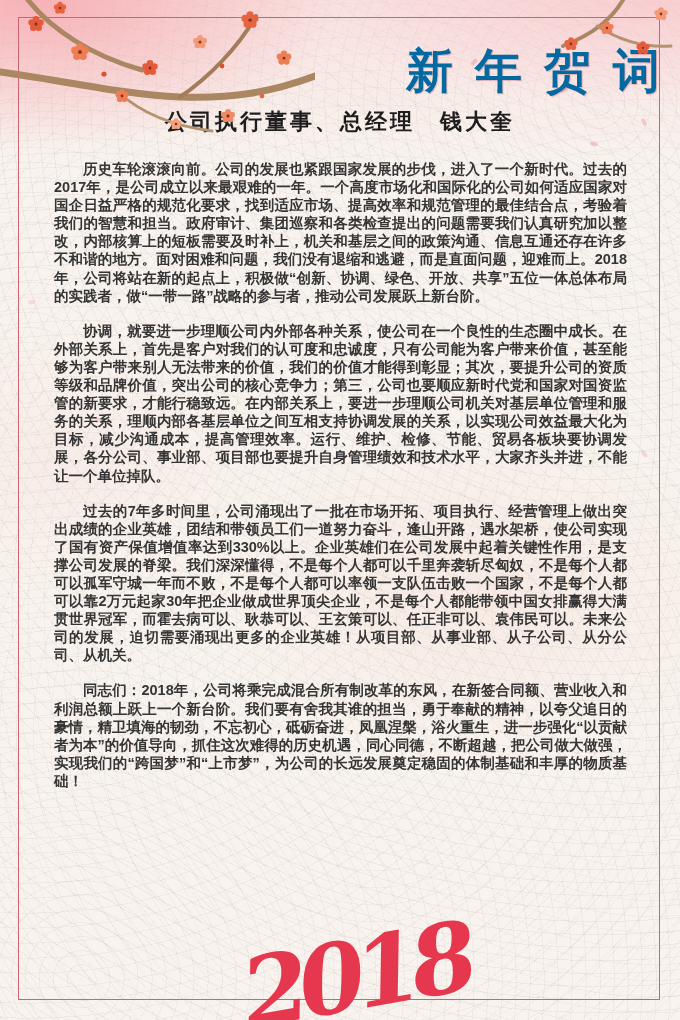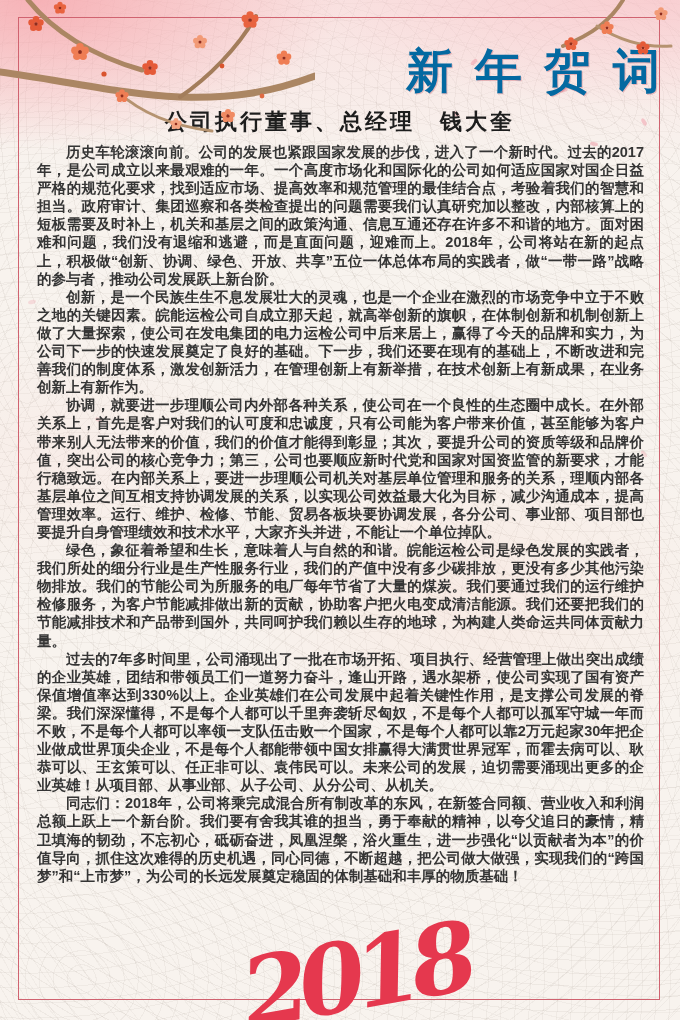--- a/index.html
+++ b/index.html
@@ -41,21 +41,21 @@
   .subtitle{
     position:absolute;top:107px;left:0;width:100%;z-index:5;
     text-align:center;font-family:"DejaVu Serif",serif;font-weight:bold;
     font-size:22px;color:#1d1d1d;letter-spacing:3px;
   }
   .content{
     position:absolute;left:37px;right:36px;top:143px;z-index:4;
     color:#353535;font-size:14.5px;line-height:18.1px;font-weight:600;
     text-align:justify;
   }
-  .content p{margin:0;text-indent:2em;}
+  .content p{margin:17px;text-indent:2em;}
   .year{position:absolute;left:236px;top:916px;z-index:3;}
   .blossom-left{position:absolute;left:0;top:0;z-index:6;pointer-events:none;}
   .blossom-right{position:absolute;right:0;top:0;z-index:6;pointer-events:none;}
   .petal{position:absolute;z-index:3;width:8px;height:4px;border-radius:50%;
     background:#f0a3ad;opacity:.55;pointer-events:none;}
 </style>
 </head>
 <body>
 
 <div class="page">
@@ -146,20 +146,18 @@
 
   <h1 class="title">新年贺词</h1>
   <div class="subtitle">公司执行董事、总经理　钱大奎</div>
 
   <svg class="year" width="250" height="125" viewBox="0 0 250 125">
     <text x="6" y="92" font-family="DejaVu Serif, serif" font-size="96" font-weight="bold" font-style="italic" letter-spacing="-10" fill="#e5384e" transform="rotate(-10 125 62)">2018</text>
   </svg>
 
   <div class="content">
     <p>历史车轮滚滚向前。公司的发展也紧跟国家发展的步伐，进入了一个新时代。过去的2017年，是公司成立以来最艰难的一年。一个高度市场化和国际化的公司如何适应国家对国企日益严格的规范化要求，找到适应市场、提高效率和规范管理的最佳结合点，考验着我们的智慧和担当。政府审计、集团巡察和各类检查提出的问题需要我们认真研究加以整改，内部核算上的短板需要及时补上，机关和基层之间的政策沟通、信息互通还存在许多不和谐的地方。面对困难和问题，我们没有退缩和逃避，而是直面问题，迎难而上。2018年，公司将站在新的起点上，积极做“创新、协调、绿色、开放、共享”五位一体总体布局的实践者，做“一带一路”战略的参与者，推动公司发展跃上新台阶。</p>
-    <p>创新，是一个民族生生不息发展壮大的灵魂，也是一个企业在激烈的市场竞争中立于不败之地的关键因素。皖能运检公司自成立那天起，就高举创新的旗帜，在体制创新和机制创新上做了大量探索，使公司在发电集团的电力运检公司中后来居上，赢得了今天的品牌和实力，为公司下一步的快速发展奠定了良好的基础。下一步，我们还要在现有的基础上，不断改进和完善我们的制度体系，激发创新活力，在管理创新上有新举措，在技术创新上有新成果，在业务创新上有新作为。</p>
     <p>协调，就要进一步理顺公司内外部各种关系，使公司在一个良性的生态圈中成长。在外部关系上，首先是客户对我们的认可度和忠诚度，只有公司能为客户带来价值，甚至能够为客户带来别人无法带来的价值，我们的价值才能得到彰显；其次，要提升公司的资质等级和品牌价值，突出公司的核心竞争力；第三，公司也要顺应新时代党和国家对国资监管的新要求，才能行稳致远。在内部关系上，要进一步理顺公司机关对基层单位管理和服务的关系，理顺内部各基层单位之间互相支持协调发展的关系，以实现公司效益最大化为目标，减少沟通成本，提高管理效率。运行、维护、检修、节能、贸易各板块要协调发展，各分公司、事业部、项目部也要提升自身管理绩效和技术水平，大家齐头并进，不能让一个单位掉队。</p>
-    <p>绿色，象征着希望和生长，意味着人与自然的和谐。皖能运检公司是绿色发展的实践者，我们所处的细分行业是生产性服务行业，我们的产值中没有多少碳排放，更没有多少其他污染物排放。我们的节能公司为所服务的电厂每年节省了大量的煤炭。我们要通过我们的运行维护检修服务，为客户节能减排做出新的贡献，协助客户把火电变成清洁能源。我们还要把我们的节能减排技术和产品带到国外，共同呵护我们赖以生存的地球，为构建人类命运共同体贡献力量。</p>
     <p>过去的7年多时间里，公司涌现出了一批在市场开拓、项目执行、经营管理上做出突出成绩的企业英雄，团结和带领员工们一道努力奋斗，逢山开路，遇水架桥，使公司实现了国有资产保值增值率达到330%以上。企业英雄们在公司发展中起着关键性作用，是支撑公司发展的脊梁。我们深深懂得，不是每个人都可以千里奔袭斩尽匈奴，不是每个人都可以孤军守城一年而不败，不是每个人都可以率领一支队伍击败一个国家，不是每个人都可以靠2万元起家30年把企业做成世界顶尖企业，不是每个人都能带领中国女排赢得大满贯世界冠军，而霍去病可以、耿恭可以、王玄策可以、任正非可以、袁伟民可以。未来公司的发展，迫切需要涌现出更多的企业英雄！从项目部、从事业部、从子公司、从分公司、从机关。</p>
     <p>同志们：2018年，公司将乘完成混合所有制改革的东风，在新签合同额、营业收入和利润总额上跃上一个新台阶。我们要有舍我其谁的担当，勇于奉献的精神，以夸父追日的豪情，精卫填海的韧劲，不忘初心，砥砺奋进，凤凰涅槃，浴火重生，进一步强化“以贡献者为本”的价值导向，抓住这次难得的历史机遇，同心同德，不断超越，把公司做大做强，实现我们的“跨国梦”和“上市梦”，为公司的长远发展奠定稳固的体制基础和丰厚的物质基础！</p>
   </div>
 
 </div>
 
 </body></html>

